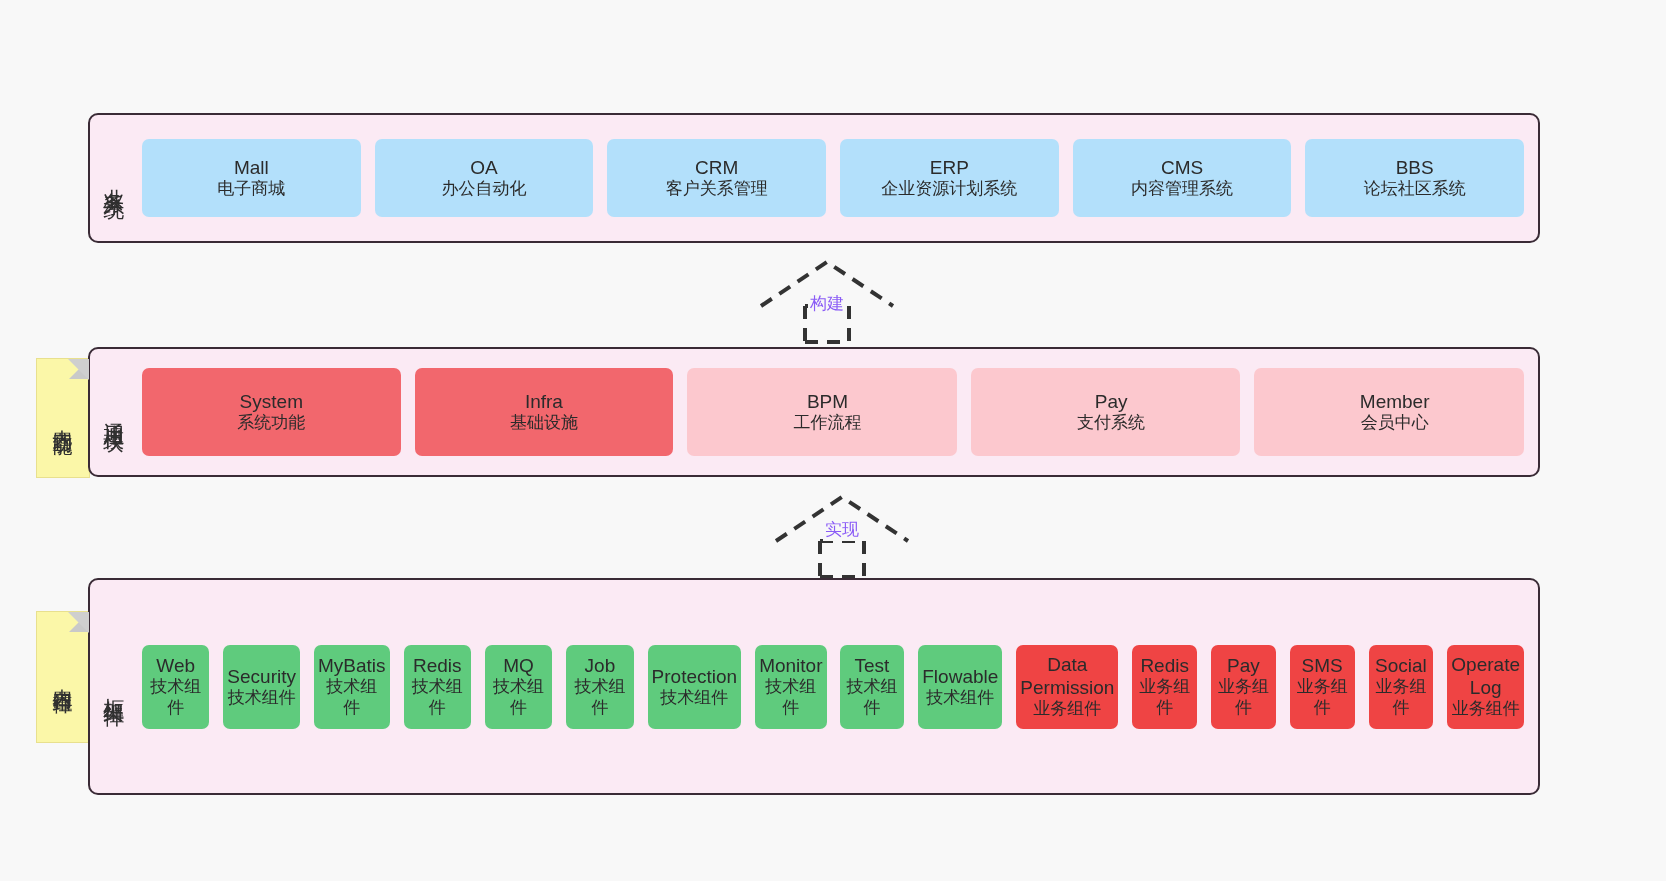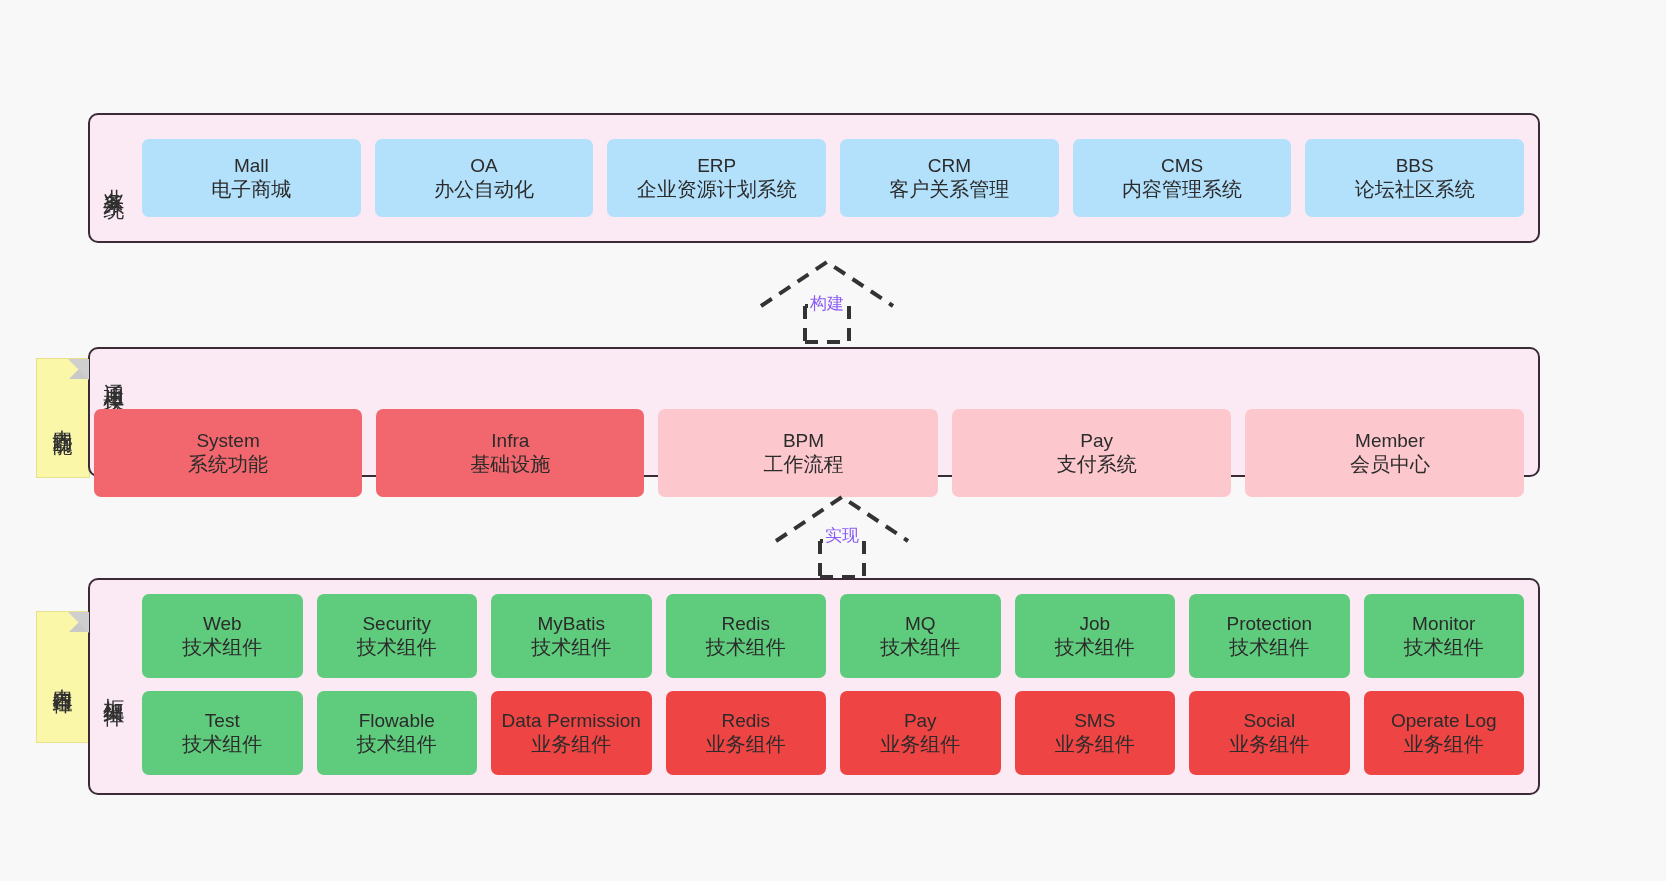--- a/index.html
+++ b/index.html
@@ -35,21 +35,20 @@
     user-select: none;
   }
   .layer-body {
     flex: 1 1 auto;
     display: flex;
     align-items: center;
     gap: 14px;
     padding: 12px 14px 12px 4px;
   }
   .layer-body.grid2 {
-    flex-direction: column;
     gap: 13px;
     padding: 14px 14px 14px 4px;
   }
   .row {
     display: flex;
     gap: 14px;
     width: 100%;
   }
 
   
@@ -59,21 +58,21 @@
     display: flex;
     flex-direction: column;
     align-items: center;
     justify-content: center;
     text-align: center;
     color: #2b2b2b;
     line-height: 1.22;
     padding: 6px 4px;
   }
   .card .t1 { font-size: 19px; }
-  .card .t2 { font-size: 20px; }
+  .card .t2 { font-size: 17px; }
 
   .card.blue      { background: #b3e0fb; height: 78px; }
   .card.red       { background: #f2676d; height: 88px; }
   .card.pinklight { background: #fcc8ce; height: 88px; padding-left: 15px; }
   .card.green     { background: #5fcb7d; height: 84px; }
   .card.greenlight{ background: #ef4444; height: 84px; }
 
   
   .sticky {
     position: absolute;
@@ -134,26 +133,26 @@
     <div class="layer-body">
       <div class="card blue">
         <span class="t1">Mall</span>
         <span class="t2">电子商城</span>
       </div>
       <div class="card blue">
         <span class="t1">OA</span>
         <span class="t2">办公自动化</span>
       </div>
       <div class="card blue">
+        <span class="t1">CRM</span>
+        <span class="t2">客户关系管理</span>
+      </div>
+      <div class="card blue">
         <span class="t1">ERP</span>
         <span class="t2">企业资源计划系统</span>
-      </div>
-      <div class="card blue">
-        <span class="t1">CRM</span>
-        <span class="t2">客户关系管理</span>
       </div>
       <div class="card blue">
         <span class="t1">CMS</span>
         <span class="t2">内容管理系统</span>
       </div>
       <div class="card blue">
         <span class="t1">BBS</span>
         <span class="t2">论坛社区系统</span>
       </div>
     </div>
@@ -165,21 +164,21 @@
       <path d="M48 48 L48 84 M92 48 L92 84 M48 84 L92 84 M48 48 L92 48" fill="none" stroke="#333333" stroke-width="4" stroke-dasharray="13,9"></path>
     </svg>
     <span class="conn-label" style="top:34px;">构建</span>
   </div>
 
   <div class="sticky" style="left:36px; top:358px; width:54px; height:120px;">
     <span class="fold"></span>
     <span>内置功能</span>
   </div>
 
-  <div class="layer" id="layer-common" style="left:88px; top:347px; width:1452px; height:130px;flex-direction:column;">
+  <div class="layer" id="layer-common" style="left:88px; top:347px; width:1452px; height:130px;">
     <div class="layer-label">通用模块</div>
     <div class="layer-body">
       <div class="card red">
         <span class="t1">System</span>
         <span class="t2">系统功能</span>
       </div>
       <div class="card red">
         <span class="t1">Infra</span>
         <span class="t2">基础设施</span>
       </div>
@@ -196,21 +195,21 @@
         <span class="t2">会员中心</span>
       </div>
     </div>
   </div>
 
   <div class="connector" style="left:772px; top:493px; width:140px; height:86px;">
     <svg width="140" height="86" viewBox="0 0 140 86">
       <path d="M4 48 L70 4 L136 48" fill="none" stroke="#333333" stroke-width="4" stroke-dasharray="13,9"></path>
       <path d="M48 48 L48 84 M92 48 L92 84 M48 84 L92 84 M48 48 L92 48" fill="none" stroke="#333333" stroke-width="4" stroke-dasharray="13,9"></path>
     </svg>
-    <span class="conn-label" style="top:31px;">实现</span>
+    <span class="conn-label" style="top:25px;">实现</span>
   </div>
 
   <div class="sticky" style="left:36px; top:611px; width:54px; height:132px;">
     <span class="fold"></span>
     <span>内置组件</span>
   </div>
 
   <div class="layer" id="layer-framework" style="left:88px; top:578px; width:1452px; height:217px;">
     <div class="layer-label">框架组件</div>
     <div class="layer-body grid2">

